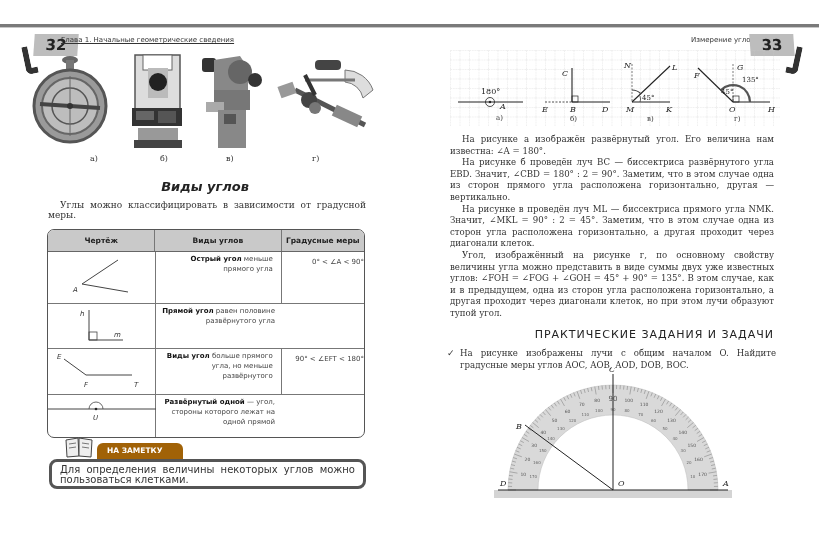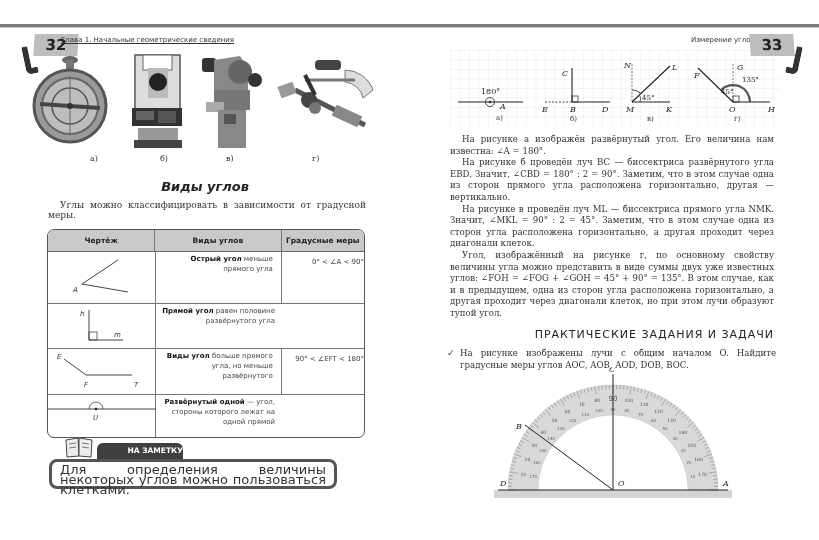--- a/index.html
+++ b/index.html
@@ -47,25 +47,25 @@
   .at-row:last-child { border-bottom: none; }
   .at-row > div { border-right: 1px solid #777; font-family: "DejaVu Sans", sans-serif; font-size: 7px; color: #444; text-align: right; }
   .at-row > div:last-child { border-right: none; }
   .r1 { height: 52px; } .r2 { height: 45px; } .r3 { height: 46px; } .r4 { height: 42px; }
   .desc { padding: 2px 8px 0 6px; line-height: 10px; text-align: justify; }
   .desc b { color: #111; }
   .meas { padding: 6px 0 0 6px; }
 
   
   .note-icon { position: absolute; left: 64px; top: 408px; width: 30px; height: 22px; }
-  .note-tab { position: absolute; left: 97px; top: 415px; width: 86px; height: 16px; background: #404040; color: #fff;
+  .note-tab { position: absolute; left: 97px; top: 415px; width: 86px; height: 16px; background: #a16207; color: #fff;
               border-radius: 6px 6px 0 0; font-family: "DejaVu Sans", sans-serif; font-weight: bold; font-size: 7.5px;
-              line-height: 16px; padding-left: 10px; text-align: right; }
-  .note-box { position: absolute; left: 49px; top: 431px; width: 288px; height: 30px; border: 3px solid #555; border-radius: 8px; padding: 3px 8px;
-              font-family: "DejaVu Sans", sans-serif; font-size: 13px; line-height: 10px; color: #333; text-align: justify; }
+              line-height: 16px; padding-left: 10px; }
+  .note-box { position: absolute; left: 49px; top: 431px; width: 317px; height: 30px; border: 3px solid #555; border-radius: 8px; padding: 3px 8px;
+              font-family: "DejaVu Sans", sans-serif; font-size: 10px; line-height: 10px; color: #333; text-align: justify; }
 
   
   .grid-figure { position: absolute; left: 40px; top: 22px; width: 330px; height: 76px; }
   .para { position: absolute; left: 40px; width: 324px; font-size: 8.6px; line-height: 11.6px; color: #333; text-align: justify; }
   .para p { text-indent: 12px; }
   .p1 { top: 106px; }
 
   .practice-title { position: absolute; left: 40px; width: 324px; top: 300px; text-align: right;
                     font-family: "DejaVu Sans", sans-serif; font-size: 11px; letter-spacing: 1px; color: #222; }
   .task { position: absolute; left: 50px; top: 320px; width: 316px; font-size: 8.6px; line-height: 11.6px; color: #333; text-align: justify; }

